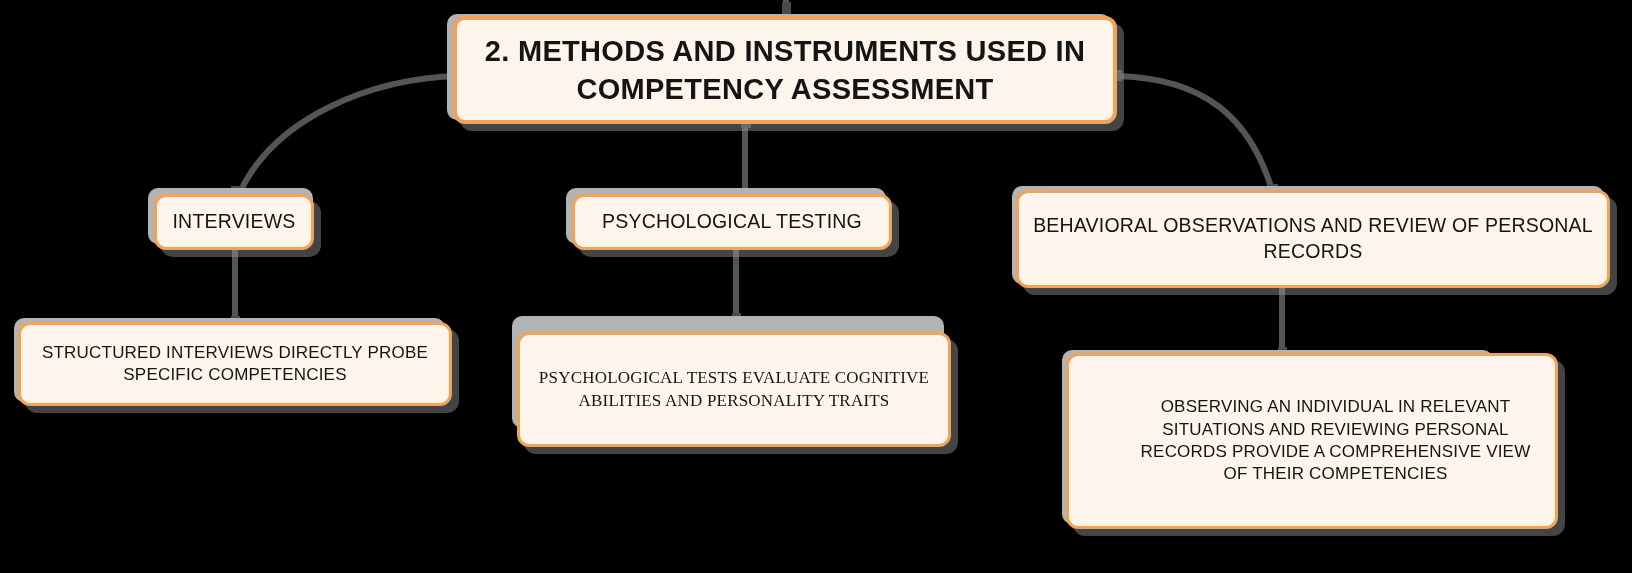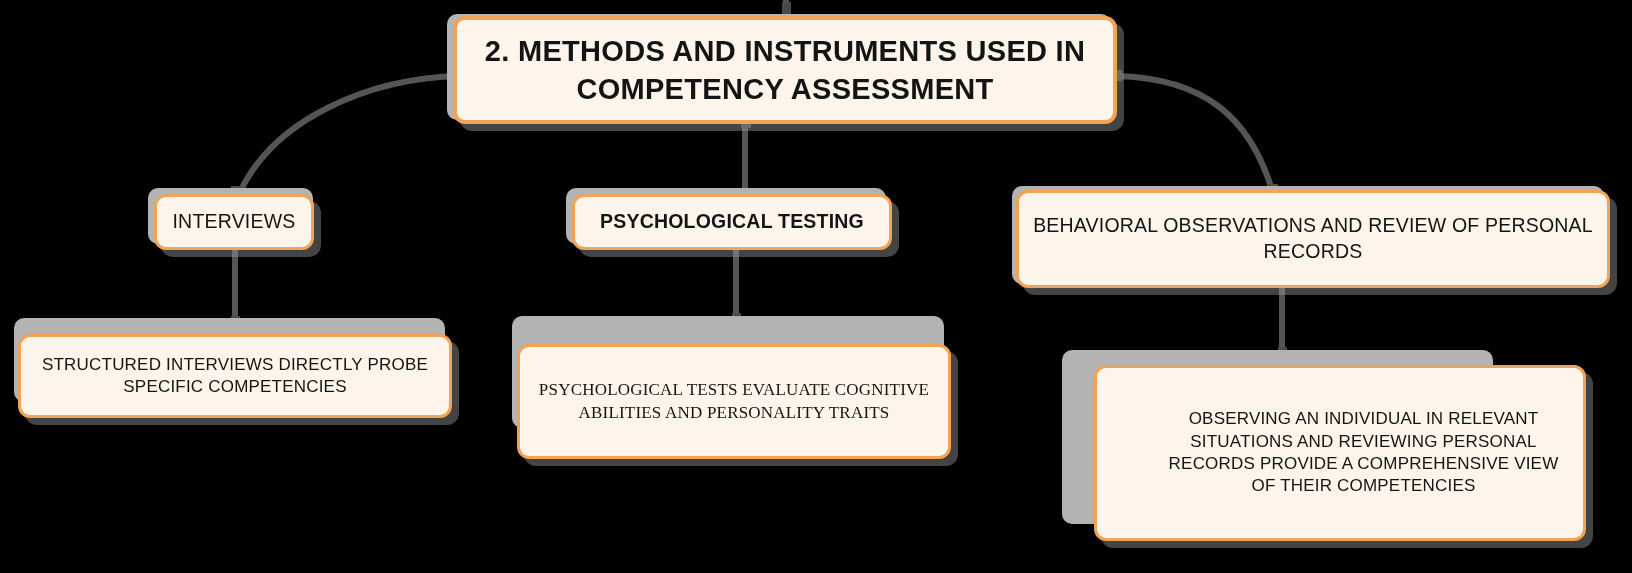--- a/index.html
+++ b/index.html
@@ -52,21 +52,20 @@
     font-size: 29px;
     letter-spacing: 0.3px;
     border-width: 4px;
   }
   .node.level2 {
     font-size: 19.5px;
     justify-content: center;
   }
   .node.level3 {
     font-size: 17px;
-    margin-top: 12px;
   }
   
   .plate {
     position: absolute;
     background: #b3b3b3;
     border-radius: 10px;
     z-index: 1;
   }
 </style>
 </head>
@@ -113,33 +112,33 @@
   <div class="plate" style="left:1062px; top:350px; width:431px; height:174px;"></div>
 
   <div class="node root" style="left:453px; top:16px; width:664px; height:108px;">
     <span class="node-label">2. METHODS AND INSTRUMENTS USED IN COMPETENCY ASSESSMENT</span>
   </div>
 
   <div class="node level2" style="left:154px; top:194px; width:160px; height:56px;">
     <span class="node-label">INTERVIEWS</span>
   </div>
 
-  <div class="node level2" style="left:572px; top:194px; width:320px; height:56px;font-weight:bold;">
+  <div class="node level2" style="left:572px; top:194px; width:320px; height:56px;">
     <span class="node-label">PSYCHOLOGICAL TESTING</span>
   </div>
 
   <div class="node level2" style="left:1016px; top:190px; width:594px; height:98px;">
     <span class="node-label">BEHAVIORAL OBSERVATIONS AND REVIEW OF PERSONAL RECORDS</span>
   </div>
 
   <div class="node level3" style="left:18px; top:322px; width:434px; height:84px;">
     <span class="node-label">STRUCTURED INTERVIEWS DIRECTLY PROBE SPECIFIC COMPETENCIES</span>
   </div>
 
   <div class="node level3" style="left:517px; top:332px; width:434px; height:115px;font-family:Liberation Serif, serif;">
     <span class="node-label">PSYCHOLOGICAL TESTS EVALUATE COGNITIVE ABILITIES AND PERSONALITY TRAITS</span>
   </div>
 
-  <div class="node level3" style="left:1094px; top:353px; width:492px; height:176px;padding-left:47px;">
+  <div class="node level3" style="left:1066px; top:353px; width:492px; height:176px;padding-left:47px;">
     <span class="node-label">OBSERVING AN INDIVIDUAL IN RELEVANT SITUATIONS AND REVIEWING PERSONAL RECORDS PROVIDE A COMPREHENSIVE VIEW OF THEIR COMPETENCIES</span>
   </div>
 
 </div>
 
 </body></html>

